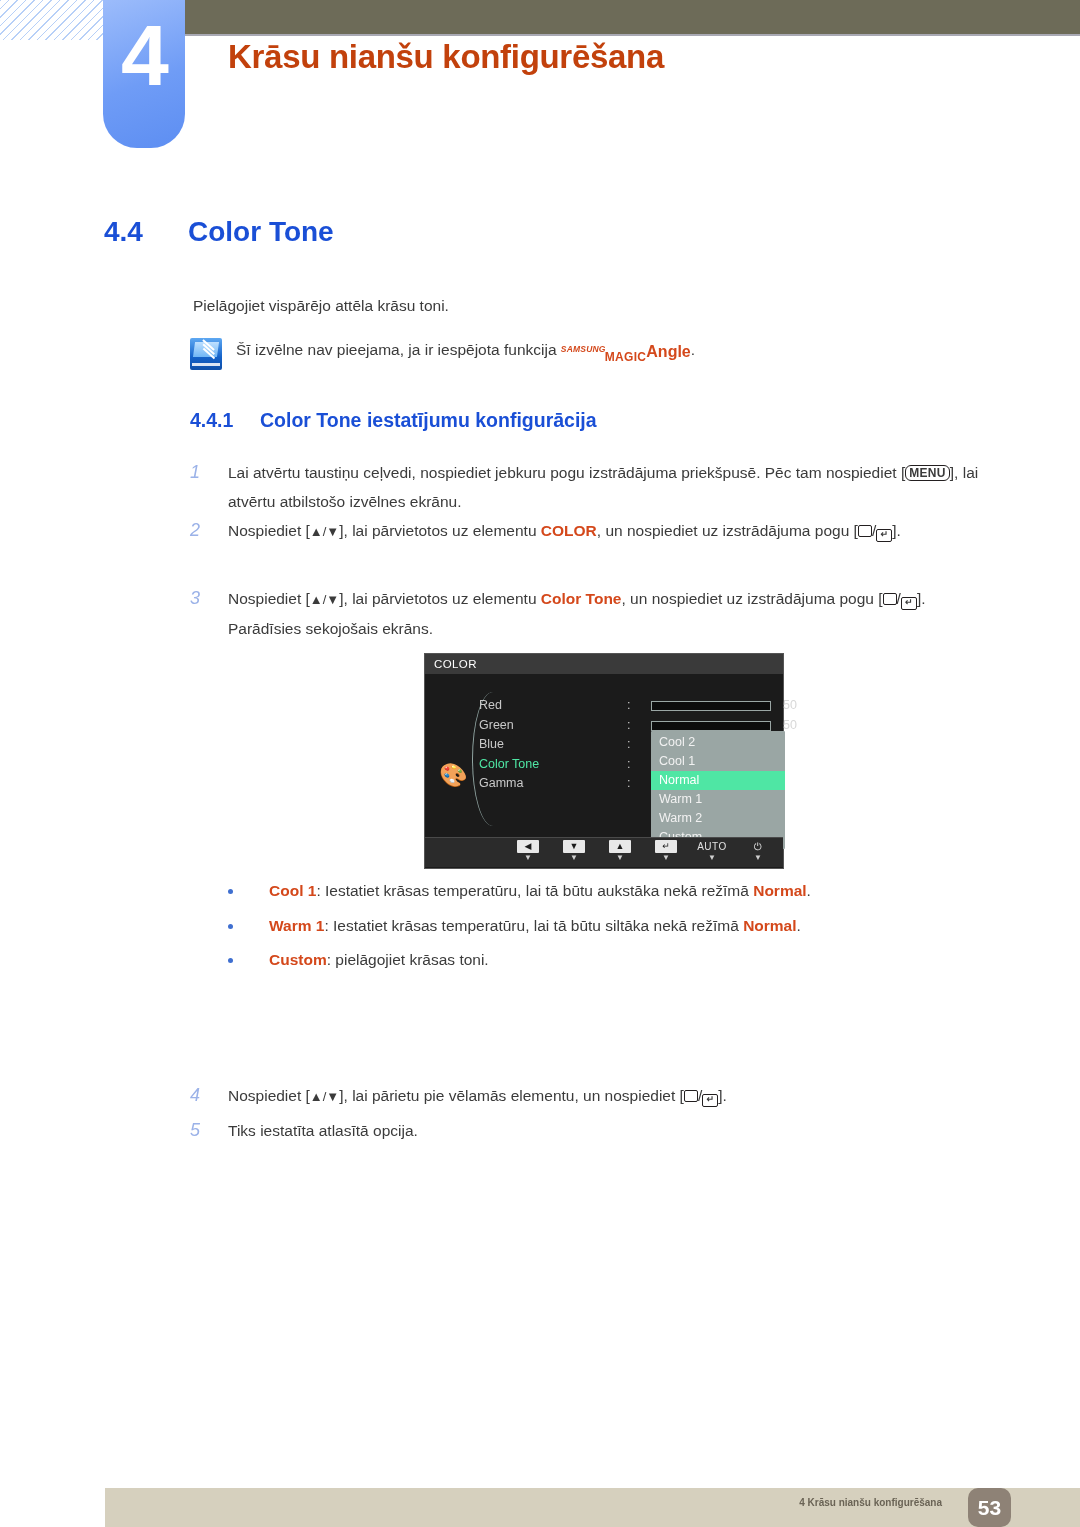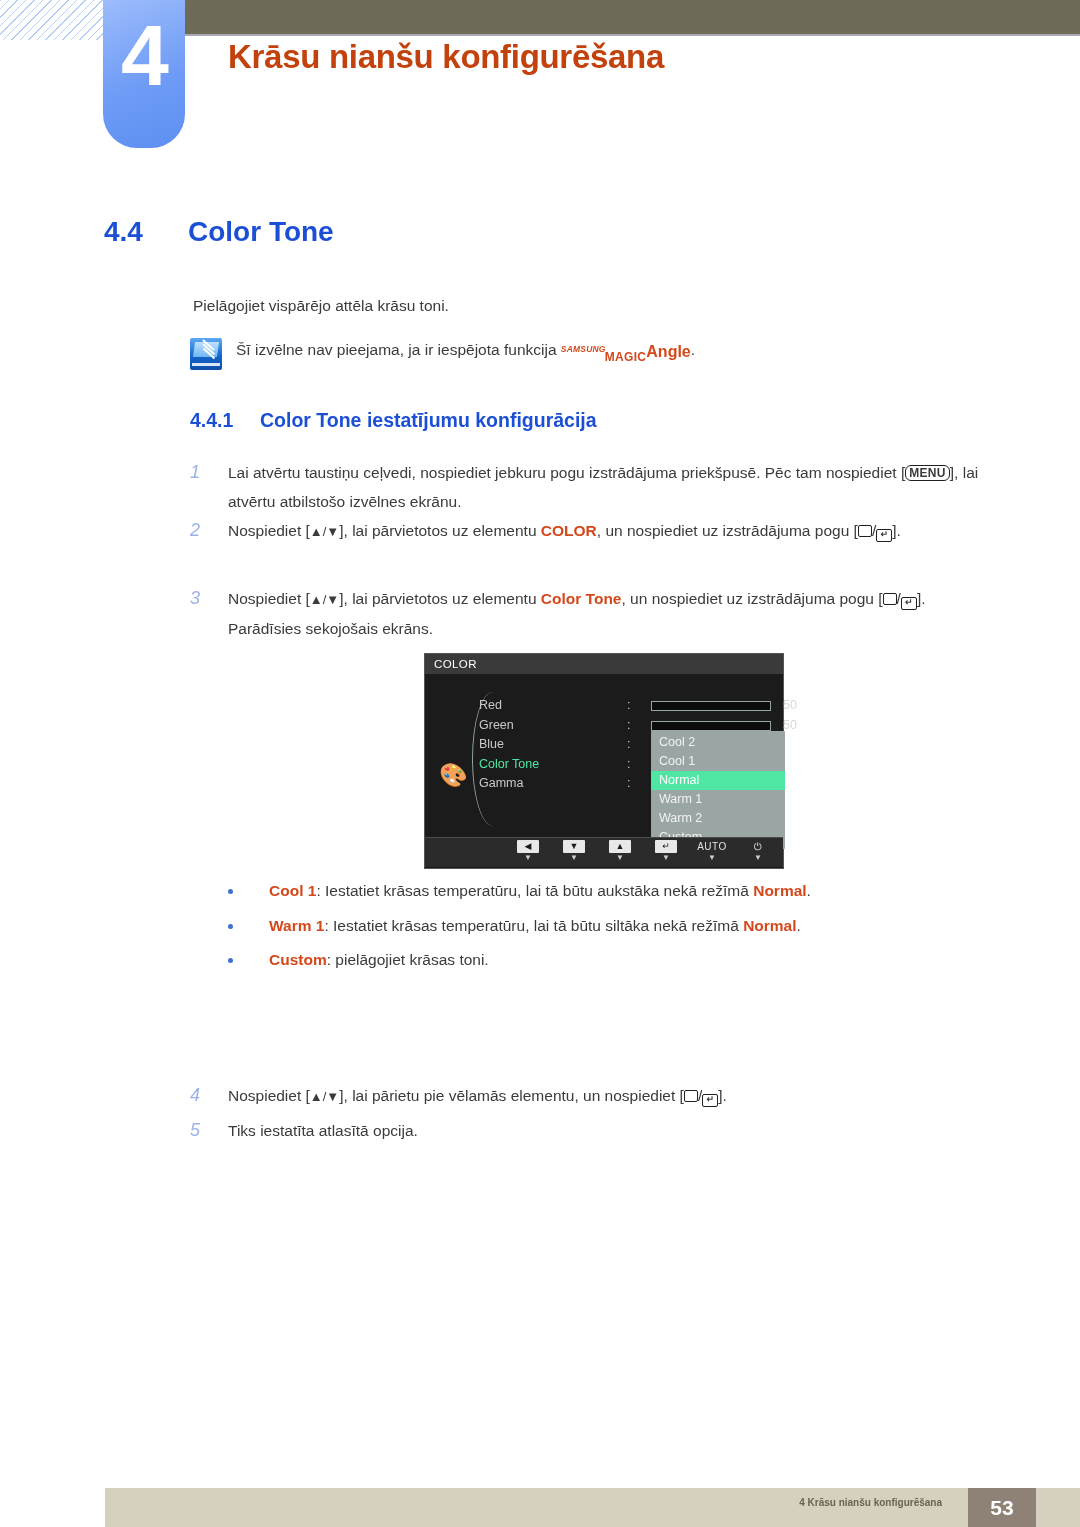--- a/index.html
+++ b/index.html
@@ -366,27 +366,28 @@
     position: absolute;
     right: 138px; top: 1497px;
     font-size: 10px;
     font-weight: 700;
     color: #6a6355;
     white-space: nowrap;
   }
   .page-badge {
     position: absolute;
     left: 968px; top: 1488px;
-    width: 68px; height: 39px;
+    width: 43px; height: 39px;
     background: #8e8276;
     color: #ffffff;
     font-size: 21px;
     font-weight: 700;
     line-height: 39px;
     text-align: center;
+    border-radius: 10px;
   }
 </style>
 </head>
 <body>
 
 <div class="hatch"></div>
 <div class="olive-bar"></div>
 <div class="olive-underline"></div>
 <div class="chap-badge">4</div>
 <div class="chap-title">Krāsu nianšu konfigurēšana</div>

